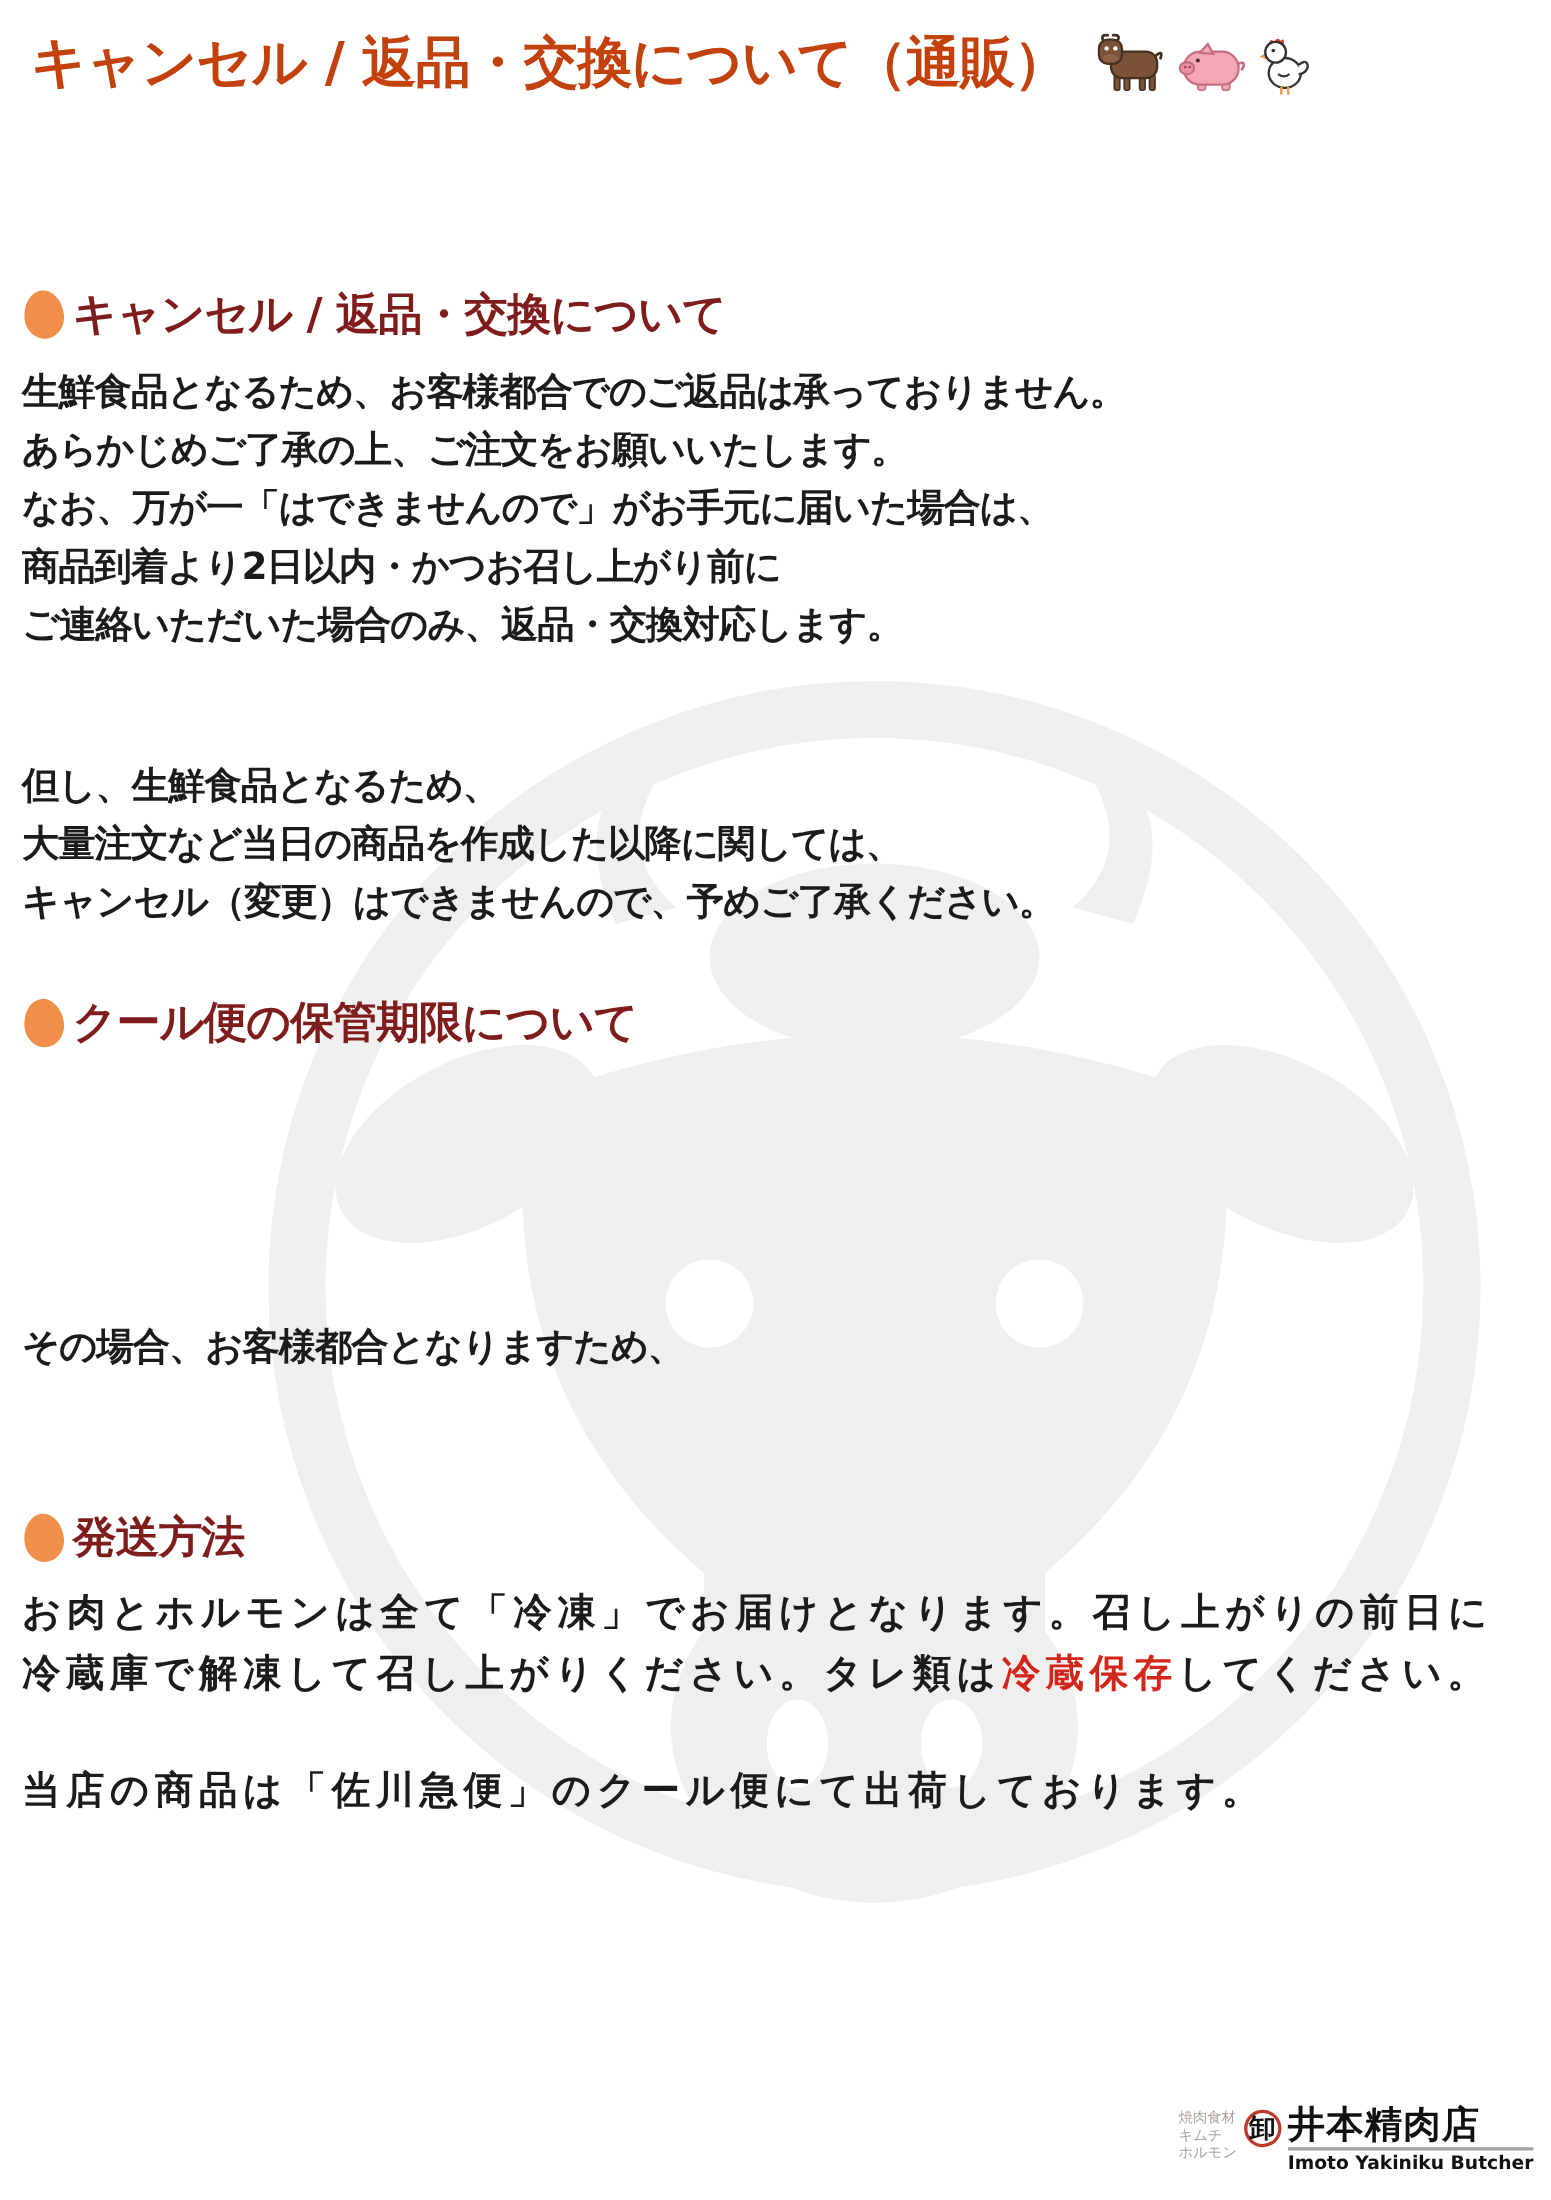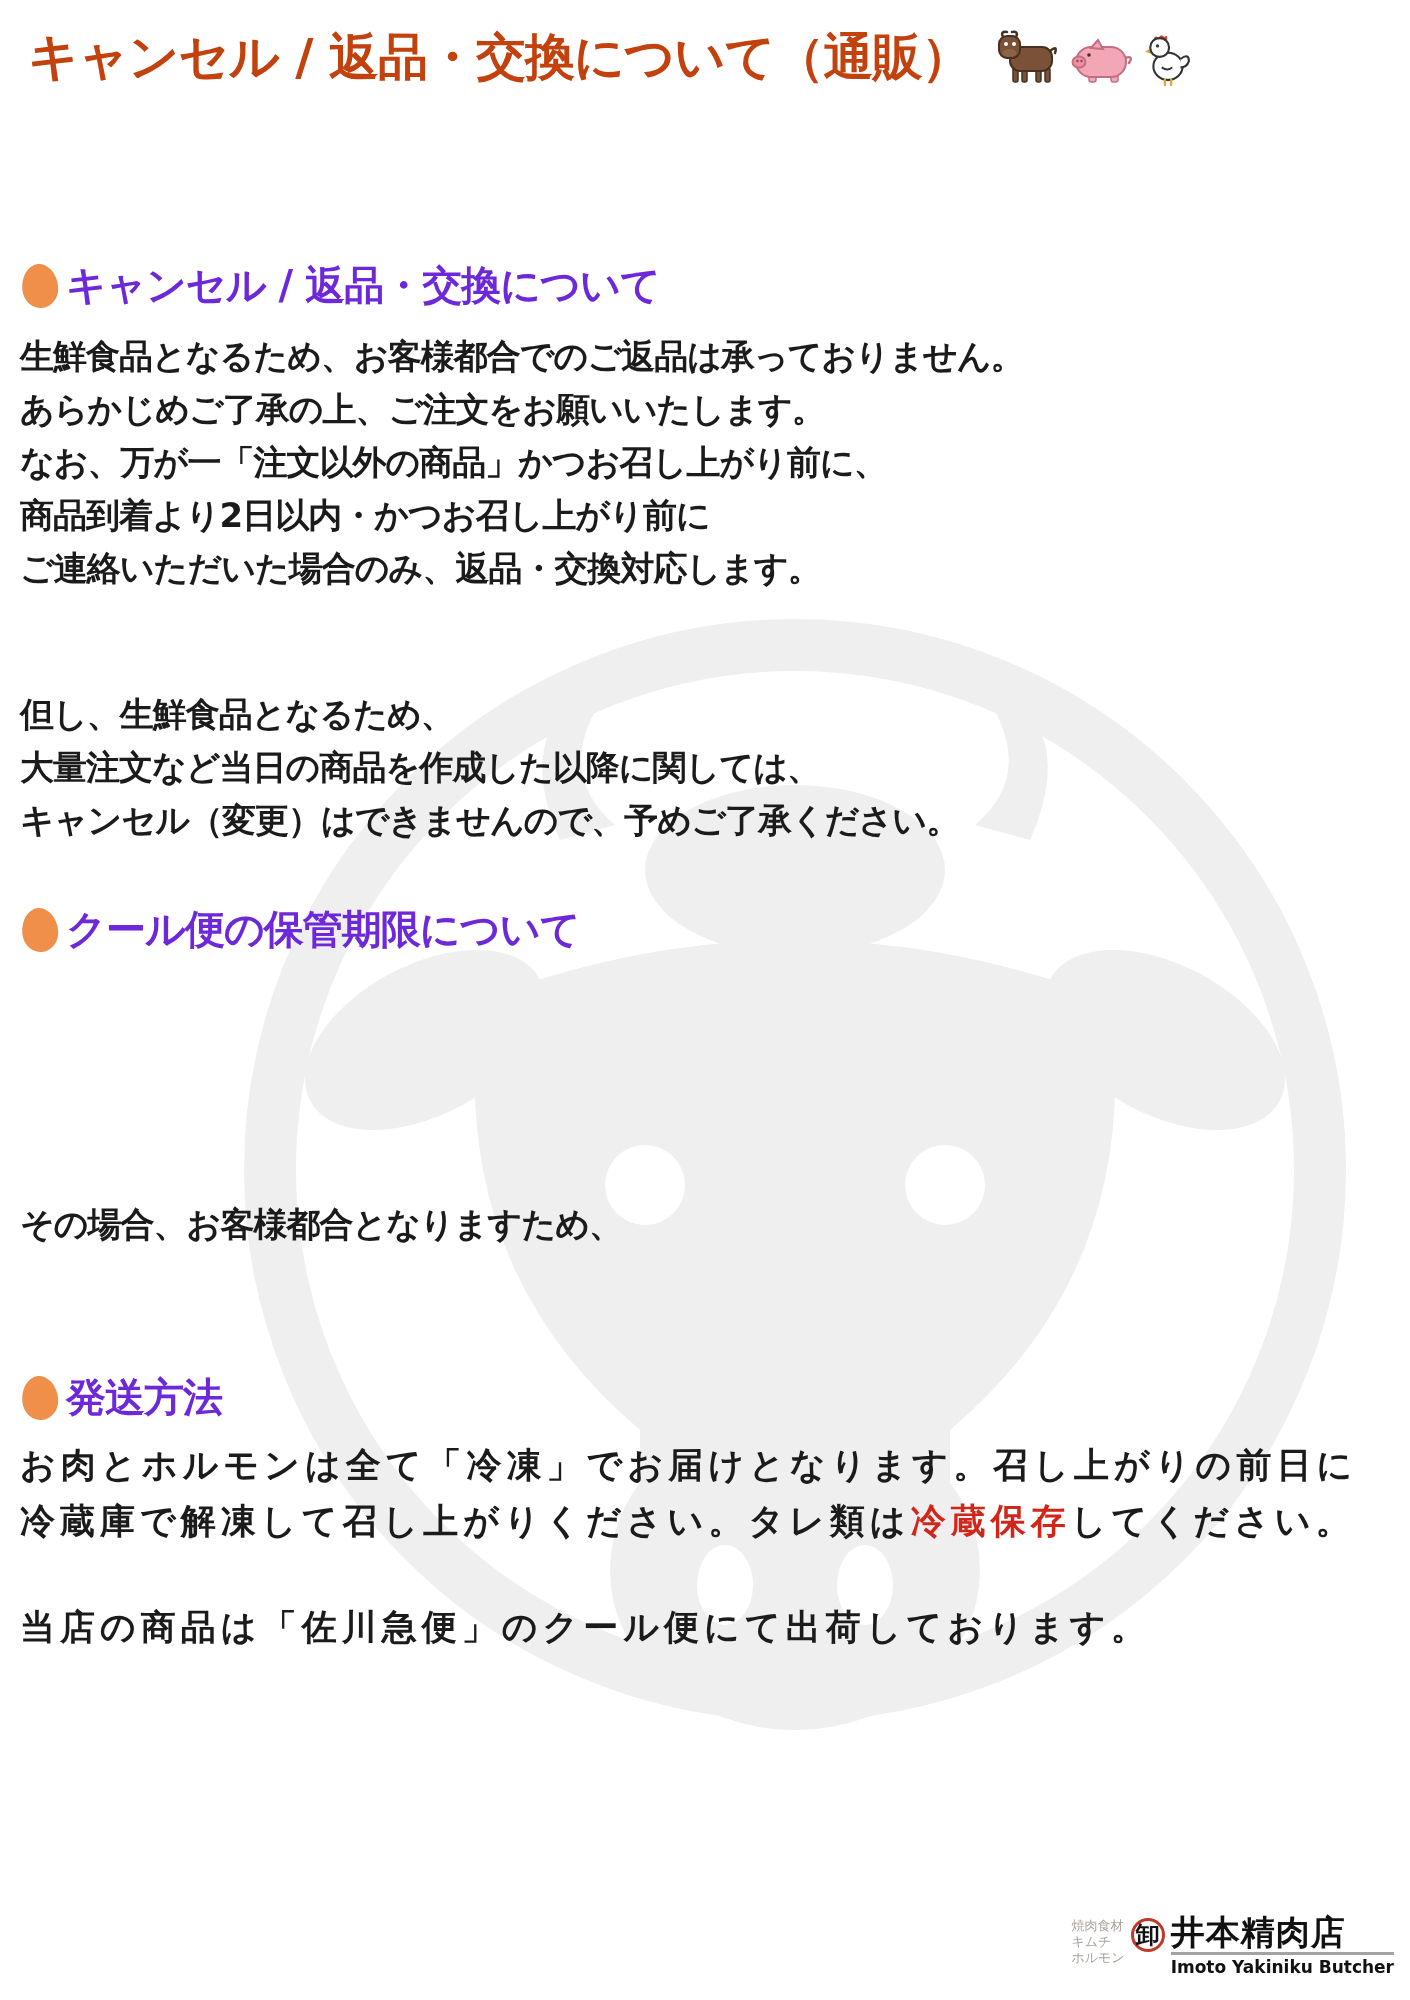--- a/index.html
+++ b/index.html
@@ -22,21 +22,21 @@
   .page-title{
     margin:0;font-size:50px;font-weight:900;letter-spacing:-1px;color:#c2410c;
   }
   .animals{display:flex;align-items:flex-end;gap:10px;margin-left:12px;}
 
   
   .sec-heading{
     position:absolute;left:22px;margin:0;
     display:flex;align-items:center;gap:8px;
     font-size:40px;font-weight:900;letter-spacing:-1px;
-    color:#6d28d9;white-space:nowrap;justify-content:space-between;
+    color:#7f1d1d;white-space:nowrap;justify-content:space-between;
   }
   .bullet{
     display:inline-block;width:36px;height:44px;
     background:#EF8F4A;border-radius:50% 50% 50% 50%/55% 55% 45% 45%;
     transform:rotate(-6deg);
   }
 
   
   .para{position:absolute;left:20px;white-space:nowrap;}
   .ln{
@@ -132,21 +132,21 @@
       </span>
     </header>
 
     <h2 class="sec-heading" style="top:258px">
       <span class="bullet"></span>
       <span>キャンセル / 返品・交換について</span>
     </h2>
     <div class="para" style="top:330px">
       <div class="ln">生鮮食品となるため、お客様都合でのご返品は承っておりません。</div>
       <div class="ln">あらかじめご了承の上、ご注文をお願いいたします。</div>
-      <div class="ln">なお、万が一「注文以外の商品」かつお召し上がり前に、</div>
+      <div class="ln">なお、万が一「はできませんので」がお手元に届いた場合は、</div>
       <div class="ln">商品到着より2日以内・かつお召し上がり前に</div>
       <div class="ln">ご連絡いただいた場合のみ、返品・交換対応します。</div>
     </div>
     <div class="para" style="top:688px">
       <div class="ln">但し、生鮮食品となるため、</div>
       <div class="ln">大量注文など当日の商品を作成した以降に関しては、</div>
       <div class="ln">キャンセル（変更）はできませんので、予めご了承ください。</div>
     </div>
 
     <h2 class="sec-heading" style="top:902px">

